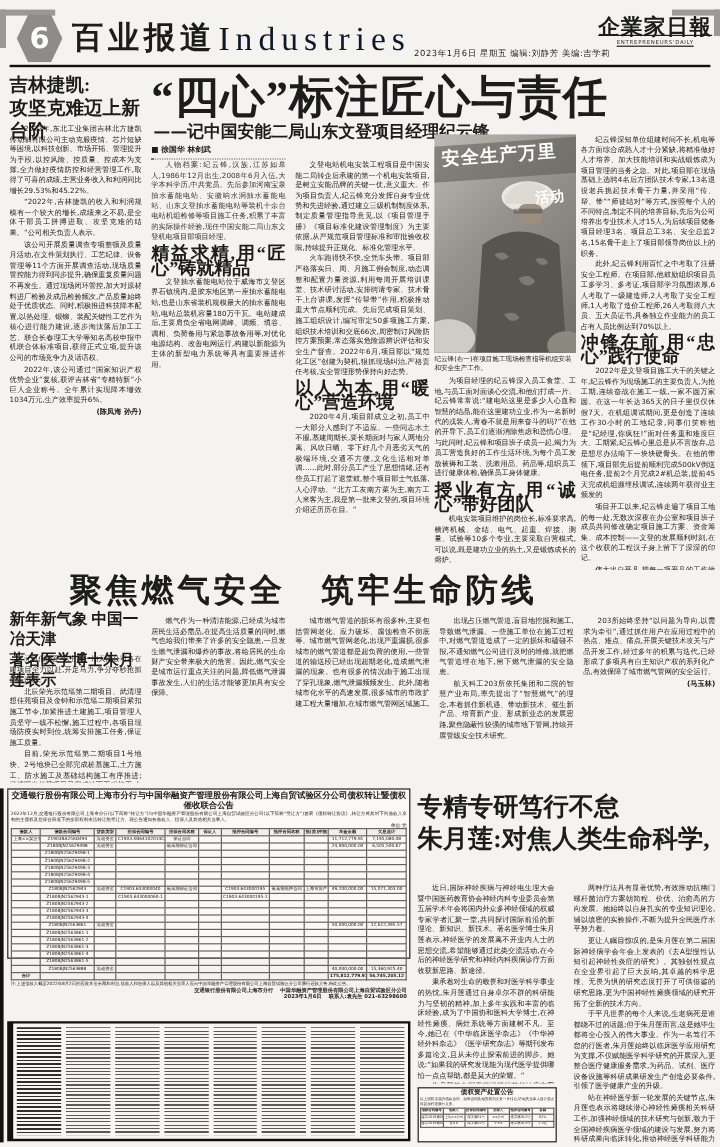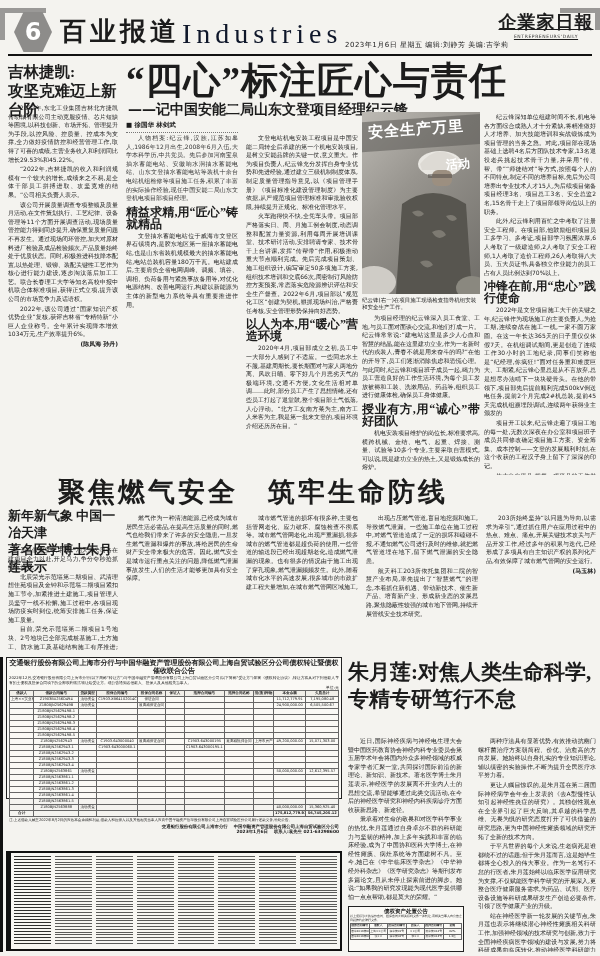--- a/index.html
+++ b/index.html
@@ -15,21 +15,21 @@
   #sec-cn{left:60px;top:14px;font-size:26px;font-weight:bold;letter-spacing:4px;}
   #sec-en{left:182px;top:18px;font-size:28px;letter-spacing:5px;font-family:Liberation Serif, serif;color:#0f172a;}
   #dateline{left:345px;top:40px;font-size:7px;color:#222;letter-spacing:.5px;}
   #masthead{right:6px;top:10px;width:96px;text-align:center;text-decoration:underline;}
   #masthead .cn{font-size:18px;font-weight:bold;font-family:"Liberation Serif",serif;letter-spacing:1px;}
   #masthead .en{font-size:4.5px;letter-spacing:.6px;color:#333;}
   #head-rule{left:8px;top:54px;width:584px;height:2px;background:#111;}
   
   .col{position:absolute;overflow:hidden;text-align:justify;font-size:6px;line-height:8.6px;}
   .col p{margin:0 0 1px 0;text-indent:2em;}
-  .subhead{font-weight:bold;font-size:12px;line-height:12px;margin:3px 0 2px 0;text-indent:0 !important;
+  .subhead{font-weight:bold;font-size:15px;line-height:12px;margin:3px 0 2px 0;text-indent:0 !important;
            font-family:"Liberation Serif",serif;}
   .sign{text-align:right;font-weight:bold;text-indent:0 !important;}
   .profile{color:#333;}
   
   .rail-title{font-family:"Liberation Serif",serif;font-weight:bold;font-size:15.5px;line-height:19px;}
   .rail-title2{font-family:"Liberation Serif",serif;font-weight:bold;font-size:13px;line-height:17px;}
   
   #main-headline{left:126px;top:56px;width:470px;font-size:37px;font-weight:bold;letter-spacing:1px;white-space:nowrap;}
   #main-sub{left:128px;top:101px;font-size:14px;font-weight:600;}
   #main-byline{left:126px;top:121px;width:112px;font-size:6.5px;font-weight:bold;
@@ -490,22 +490,22 @@
     <div class="fp-col"></div>
     <div class="fp-col"></div>
     <div class="fp-col"></div>
     <div class="fp-col"></div>
     <div class="fp-col"></div>
     <div class="fp-col"></div>
     <div class="fp-col"></div>
   </div>
 
   <div class="abs serif" id="zhu-h">
+    <div>专精专研笃行不怠</div>
     <div>朱月莲:对焦人类生命科学,</div>
-    <div>专精专研笃行不怠</div>
   </div>
   <div class="col" style="left:348px;top:737px;width:114px;height:166px;">
     <p>近日,国际神经疾病与神经电生理大会暨中国医药教育协会神经内科专业委员会第五届学术年会将国内外众多神经领域的权威专家学者汇聚一堂,共同探讨国际前沿的新理论、新知识、新技术。著名医学博士朱月莲表示,神经医学的发展离不开业内人士的思想交流,希望能够通过此类交流活动,在今后的神经医学研究和神经内科疾病诊疗方面收获新思路、新途径。</p>
     <p>秉承着对生命的敬畏和对医学科学事业的热忱,朱月莲通过自身卓尔不群的科研能力与坚韧的精神,加上多年实践和丰富的临床经验,成为了中国协和医科大学博士,在神经性瘫痪、病灶系统等方面建树不凡。至今,她已在《中华临床医学杂志》《中华神经外科杂志》《医学研究杂志》等期刊发布多篇论文,且从未停止探索前进的脚步。她说:“如果我的研究发现能为现代医学提供哪怕一点点帮助,都是莫大的荣耀。”</p>
     <p>朱月莲曾在探索幽门螺杆菌的治疗方案中,以质子泵抑制剂和胶体铋剂为基础组成2种四联疗法进行研究,最终得出OBF和OBG</p>
   </div>
   <div class="col" style="left:478px;top:737px;width:118px;height:215px;">
     <p>两种疗法具有显著优势,有效推动抗幽门螺杆菌治疗方案朝简程、价优、治愈高的方向发展。她始终以自身扎实的专业知识理论,辅以缜密的实验操作,不断为提升全民医疗水平努力着。</p>
     <p>更让人瞩目惊叹的,是朱月莲在第二届国际神经病学会年会上发表的《去A型慢性认知引起神经性炎症的研究》。其独创性观点在全业界引起了巨大反响,其卓越的科学思维、无畏为惧的研究态度打开了可供借鉴的研究思路,更为中国神经性瘫痪领域的研究开拓了全新的技术方向。</p>
     <p>于平凡世界的每个人来说,生老病死是谁都绕不过的话题;但于朱月莲而言,这是她毕生都将全心投入的伟大事业。作为一名笃行不怠的行医者,朱月莲始终以临床医学应用研究为支撑,不仅赋能医学科学研究的开展深入,更整合医疗健康服务需求,为药品、试剂、医疗设备设施等科研成果研发生产创造必要条件,引领了医学健康产业的升级。</p>

